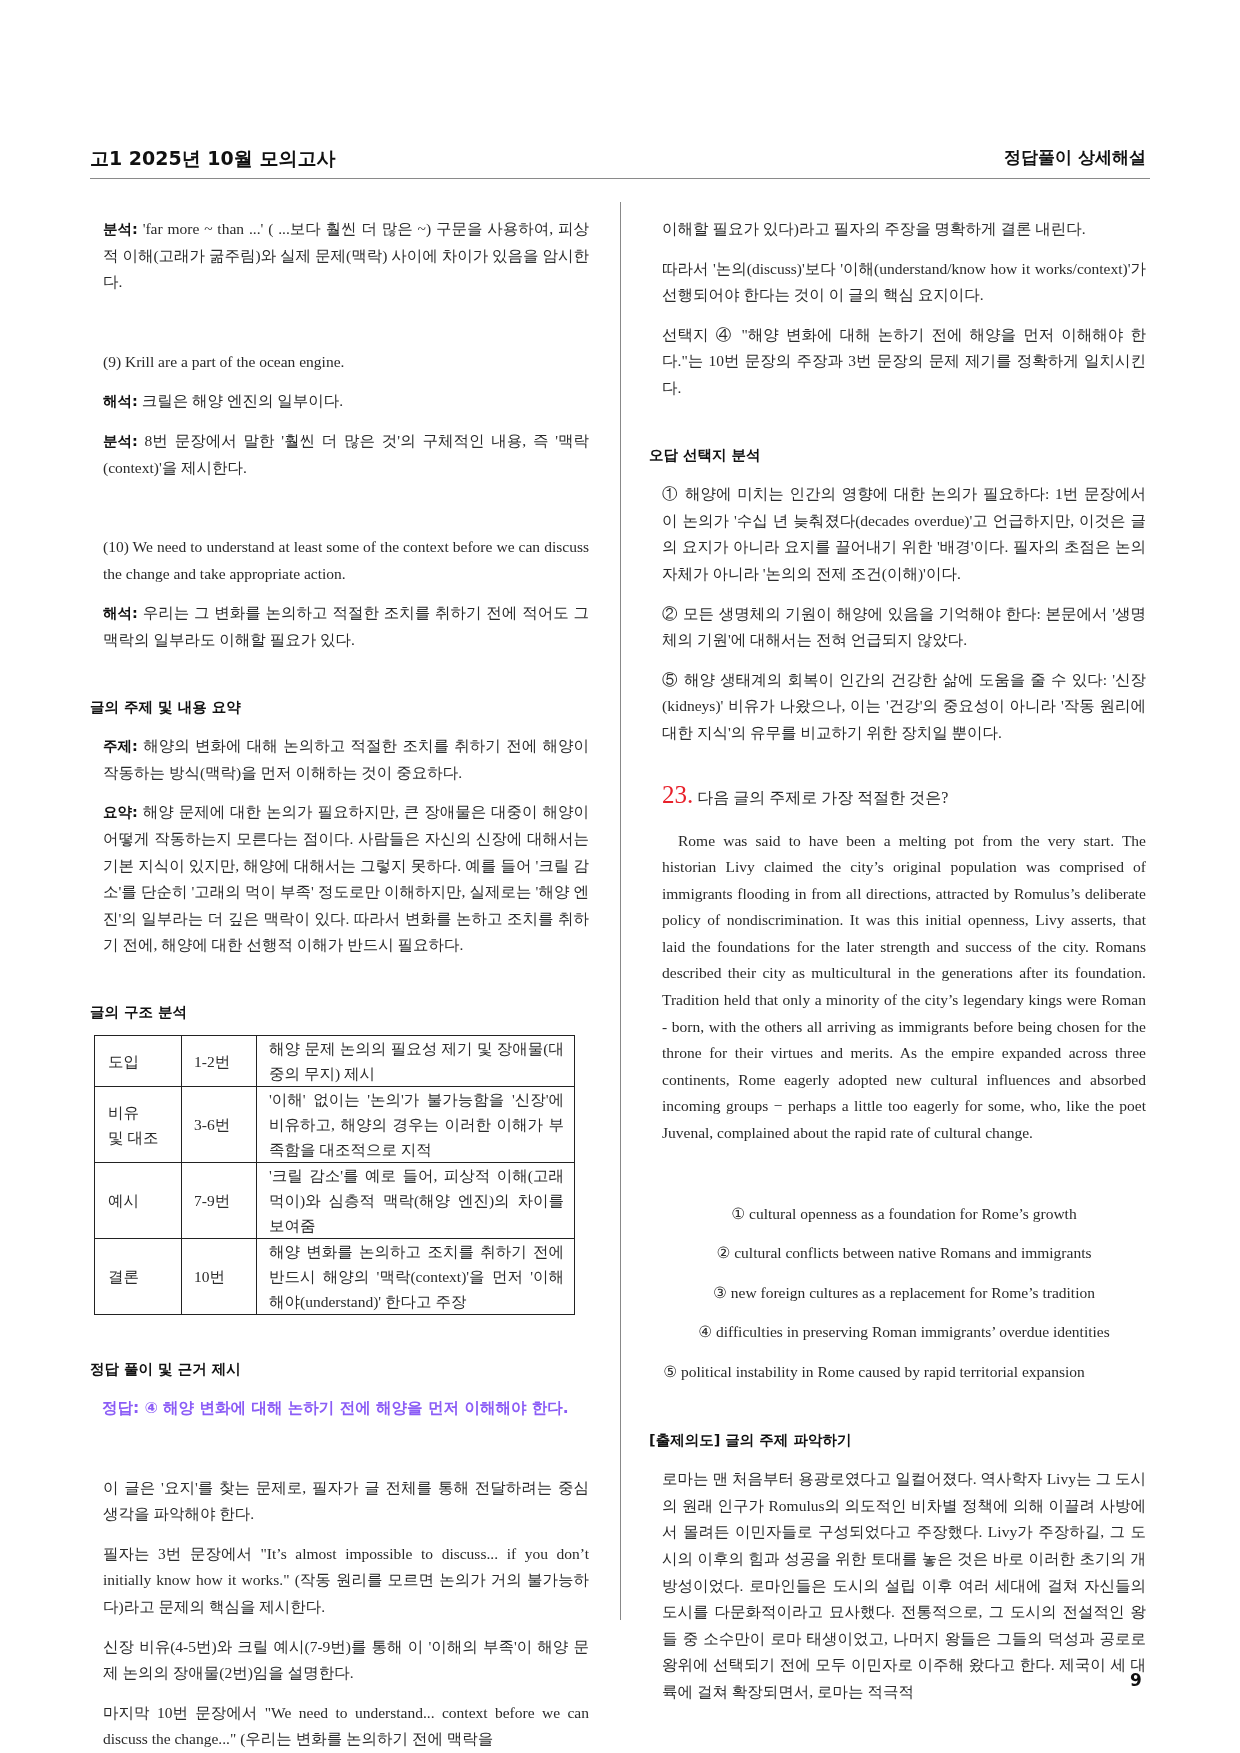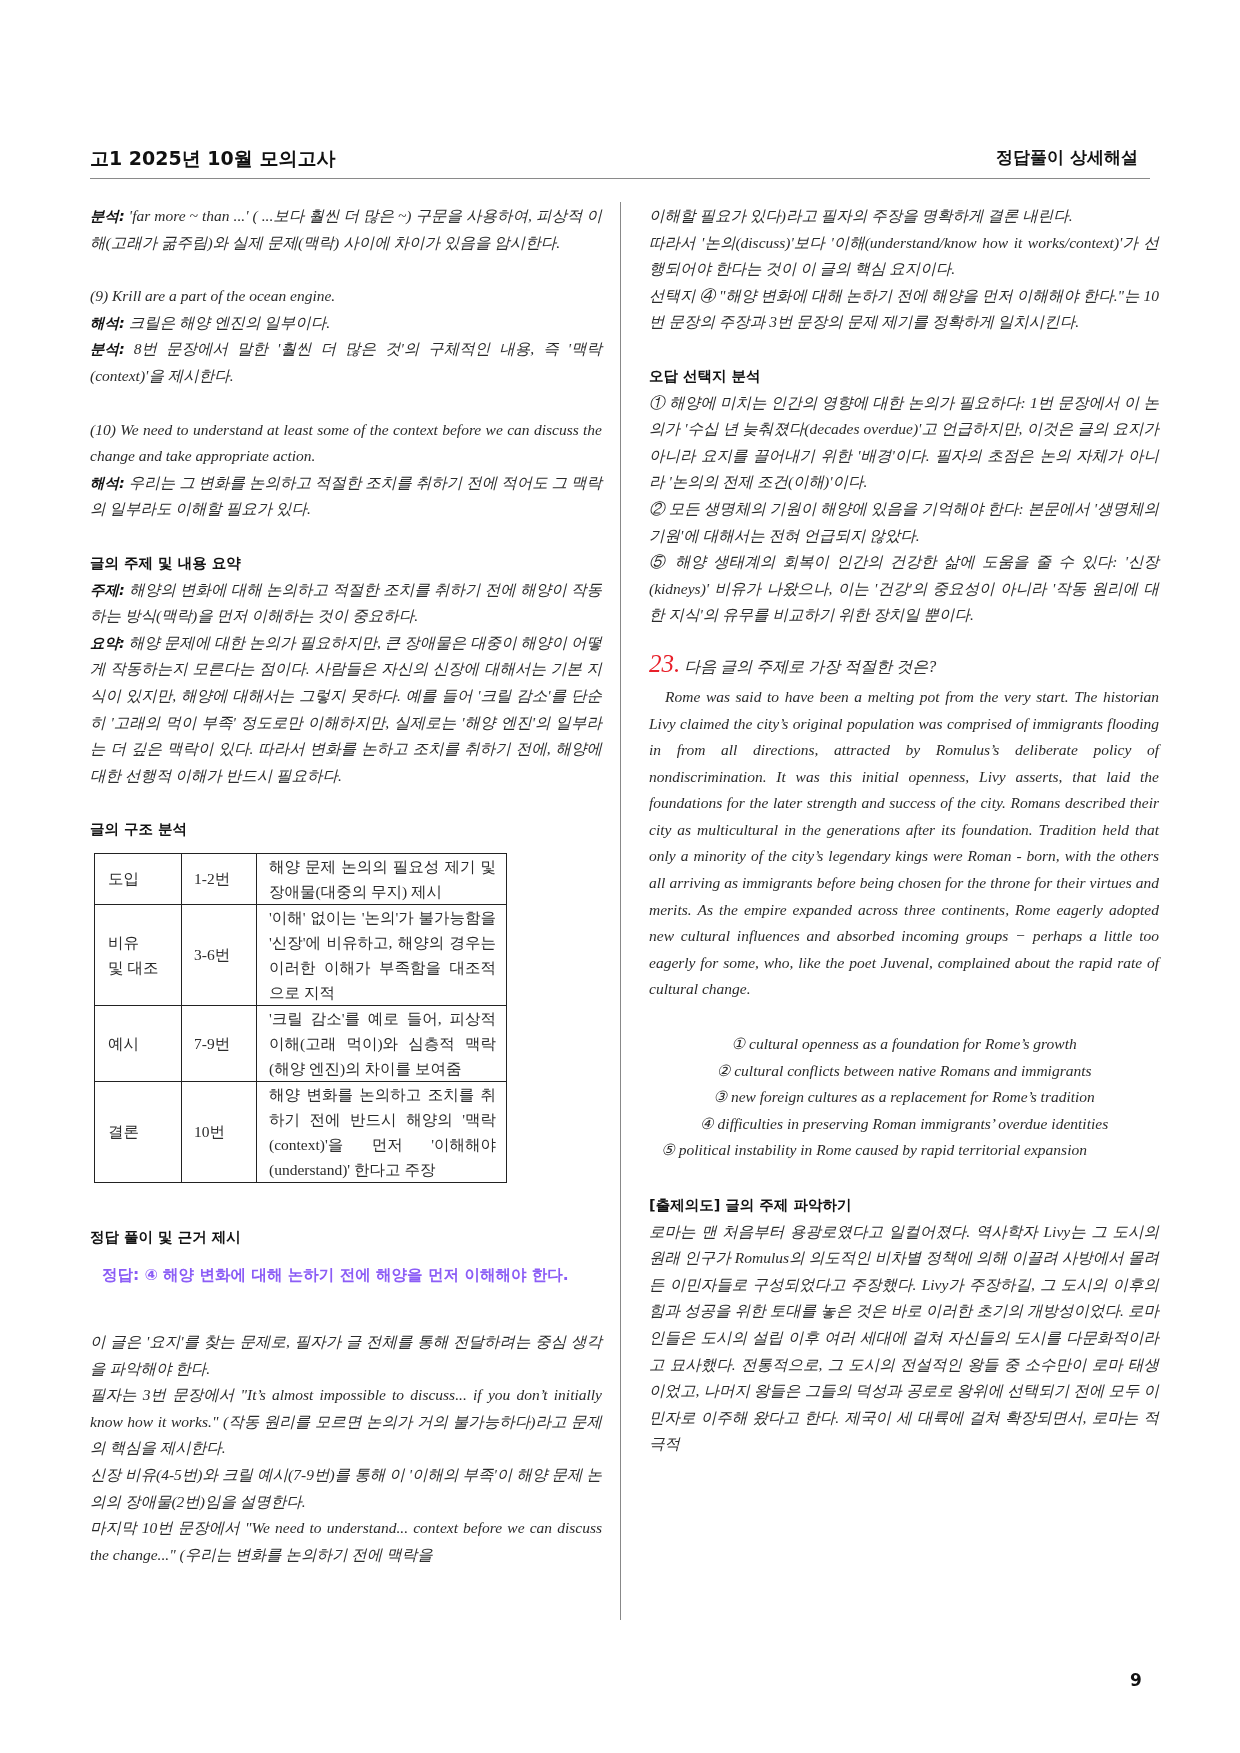--- a/index.html
+++ b/index.html
@@ -1,36 +1,36 @@
 <!DOCTYPE html>
 <html><head>
 <meta charset="utf-8">
 <style>
   html, body { margin: 0; padding: 0; background: #ffffff; }
   body { width: 1240px; height: 1753px; position: relative; overflow: hidden; color: #222; }
 
   .header { position: absolute; left: 90px; top: 140px; width: 1060px; height: 40px; }
   .header-left { position: absolute; left: 0; top: 6px; font-family: "DejaVu Sans", sans-serif; font-weight: bold; font-size: 19px; color: #111; }
-  .header-right { position: absolute; right: 12px; top: 6px; font-family: "DejaVu Sans", sans-serif; font-weight: bold; font-size: 17px; color: #111; }
+  .header-right { position: absolute; right: 4px; top: 6px; font-family: "DejaVu Sans", sans-serif; font-weight: bold; font-size: 17px; color: #111; }
   .header-rule { position: absolute; left: 90px; top: 178px; width: 1060px; height: 1px; background: #8a8a8a; }
 
   .col-divider { position: absolute; left: 620px; top: 202px; width: 1px; height: 1418px; background: #888; }
 
   .col { position: absolute; top: 203px; width: 512px; font-family: "Liberation Serif", "DejaVu Serif", serif; font-size: 15.5px; line-height: 26.6px; color: #2a2a2a; text-align: justify; }
   .col.left { left: 90px; }
   .col.right { left: 649px; width: 510px; }
 
-  .p { margin: 0; font-style: italic; }
+  .p { margin: 13px; }
   .gap { height: 27px; }
   .gap-sm { height: 14px; }
   .lbl { font-family: "DejaVu Sans", sans-serif; font-weight: bold; font-size: 14.5px; color: #111; }
   .h { font-family: "DejaVu Sans", sans-serif; font-weight: bold; font-size: 14.5px; color: #111; margin: 0; }
   .answer { font-family: "DejaVu Sans", sans-serif; font-weight: bold; font-size: 15.5px; color: #8b5cf6; margin: 12px; }
 
-  table.struct { border-collapse: collapse; width: 413px; margin: 10px 0 0 4px; font-size: 15.5px; line-height: 25px; }
+  table.struct { border-collapse: collapse; width: 481px; margin: 10px 0 0 4px; font-size: 15.5px; line-height: 25px; }
   table.struct td { border: 1.3px solid #222; vertical-align: middle; padding: 0 6px; }
   table.struct td.c1 { width: 67px; padding-left: 13px; }
   table.struct td.c2 { width: 56px; padding-left: 12px; }
   table.struct td.c3 { text-align: justify; padding: 0 10px 0 12px; }
 
   .qnum { font-family: "Liberation Serif", serif; color: #e8202a; font-size: 25px; }
   .qtext { font-family: "Liberation Serif", "DejaVu Serif", serif; font-size: 16px; }
   .passage { text-indent: 16px; }
   .choice { padding-left: 22px; text-indent: -22px; text-align: center; }
 

